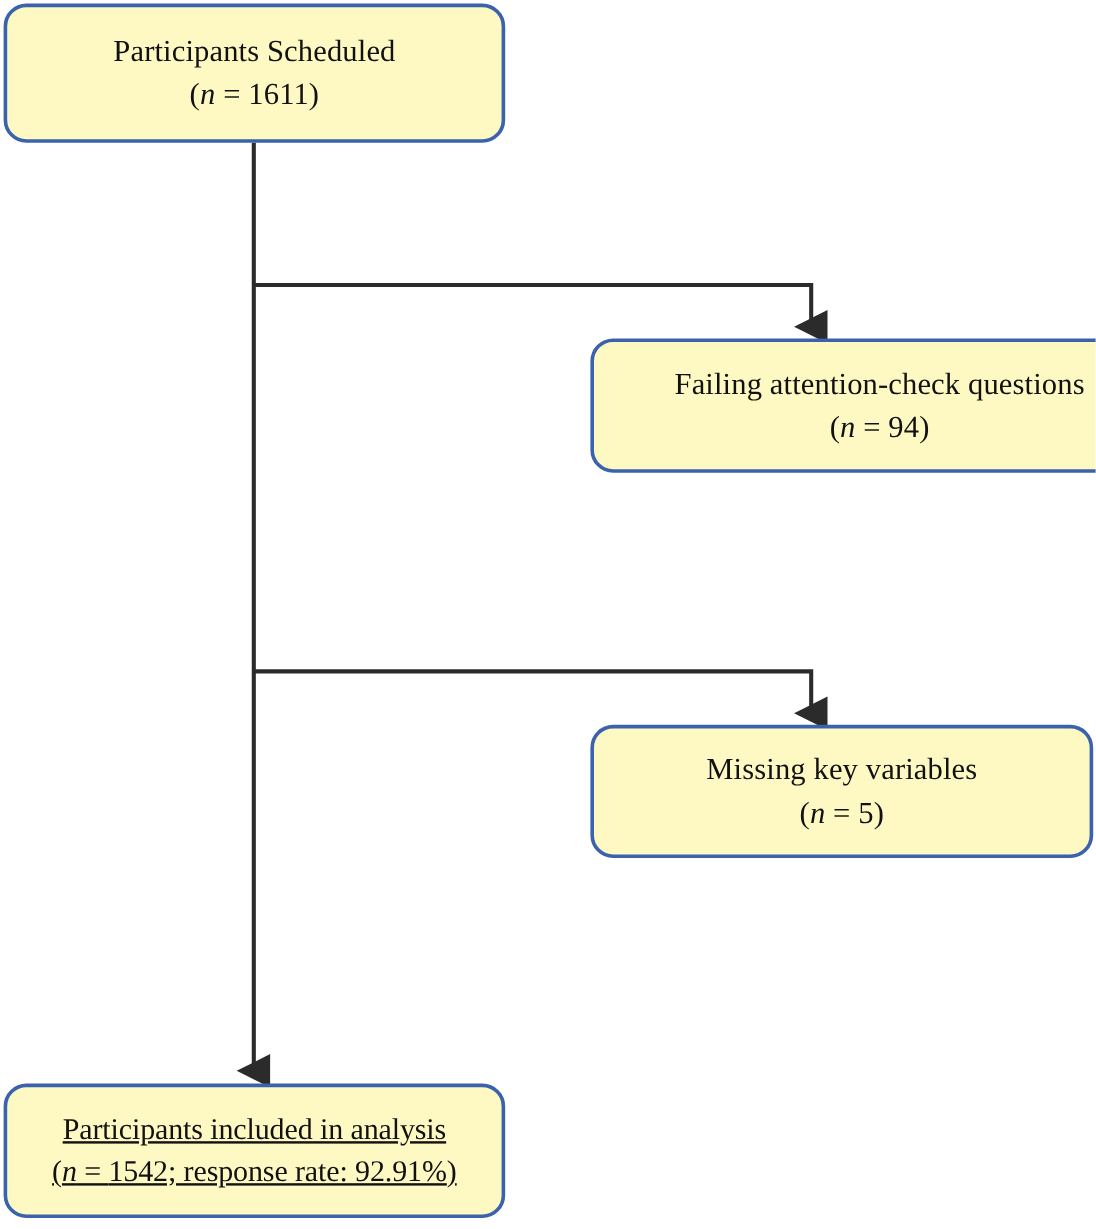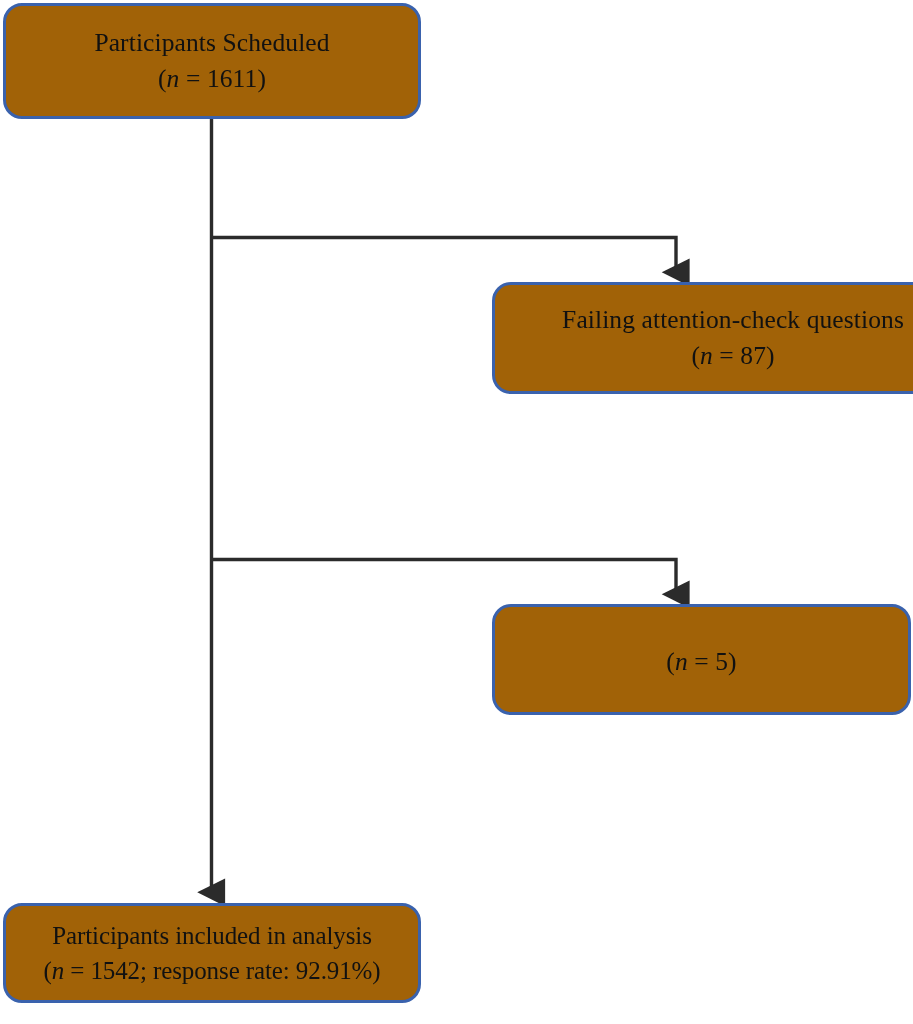--- a/index.html
+++ b/index.html
@@ -28,21 +28,21 @@
     top: 0;
     width: 913px;
     height: 1024px;
     pointer-events: none;
   }
   .node-box {
     position: absolute;
     box-sizing: border-box;
     border: 3px solid #3a62ad;
     border-radius: 19px;
-    background: #a16207;
+    background: #fef9c3;
     display: flex;
     flex-direction: column;
     align-items: center;
     justify-content: center;
     text-align: center;
     line-height: 1.18;
     font-size: 25.5px;
     letter-spacing: 0.1px;
   }
   .node-line {
@@ -73,22 +73,23 @@
   #node-missing-vars {
     left: 492px;
     top: 604px;
     width: 419px;
     height: 111px;
   }
   #node-included {
     left: 3px;
     top: 903px;
     width: 418px;
-    height: 100px;
+    height: 112px;
     font-size: 25px;
+    text-decoration: underline;
   }
   #node-included .node-line {
     letter-spacing: -0.1px;
   }
 </style>
 </head>
 <body>
 
 <div id="flowchart-canvas">
 
@@ -106,24 +107,25 @@
     <path d="M 211.5 559.5 L 676 559.5 L 676 594" fill="none" stroke="#2b2b2b" stroke-width="3.4" marker-end="url(#arrowhead)"></path>
   </svg>
 
   <div class="node-box" id="node-scheduled">
     <span class="node-line">Participants Scheduled</span>
     <span class="node-line count-line"><span>(</span><span class="ital">n</span><span> = </span><span>1611</span><span>)</span></span>
   </div>
 
   <div class="node-box" id="node-attention-fail">
     <span class="node-line">Failing attention-check questions</span>
-    <span class="node-line count-line"><span>(</span><span class="ital">n</span><span> = </span><span>87</span><span>)</span></span>
+    <span class="node-line count-line"><span>(</span><span class="ital">n</span><span> = </span><span>94</span><span>)</span></span>
   </div>
 
   <div class="node-box" id="node-missing-vars">
+    <span class="node-line">Missing key variables</span>
     <span class="node-line count-line"><span>(</span><span class="ital">n</span><span> = </span><span>5</span><span>)</span></span>
   </div>
 
   <div class="node-box" id="node-included">
     <span class="node-line">Participants included in analysis</span>
     <span class="node-line count-line"><span>(</span><span class="ital">n</span><span> = </span><span>1542; response rate: 92.91%</span><span>)</span></span>
   </div>
 
 </div>
 

